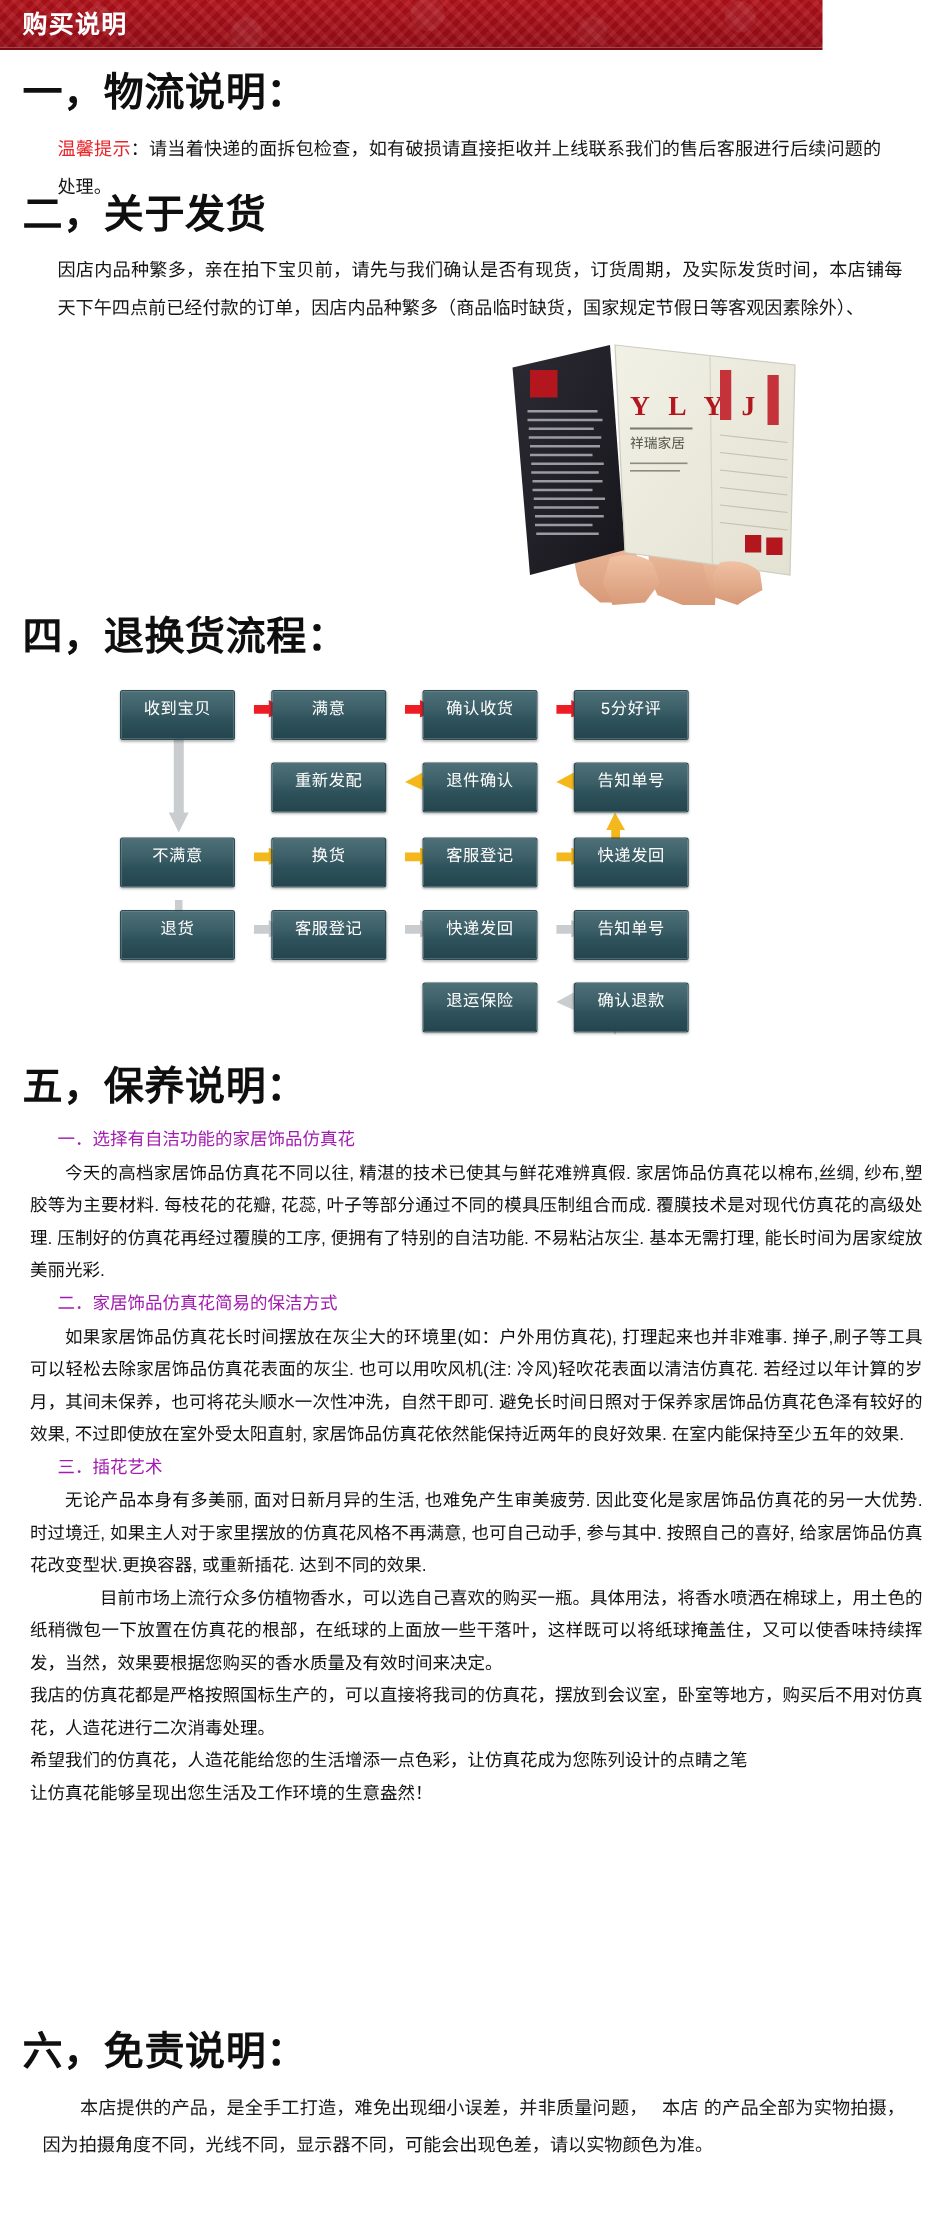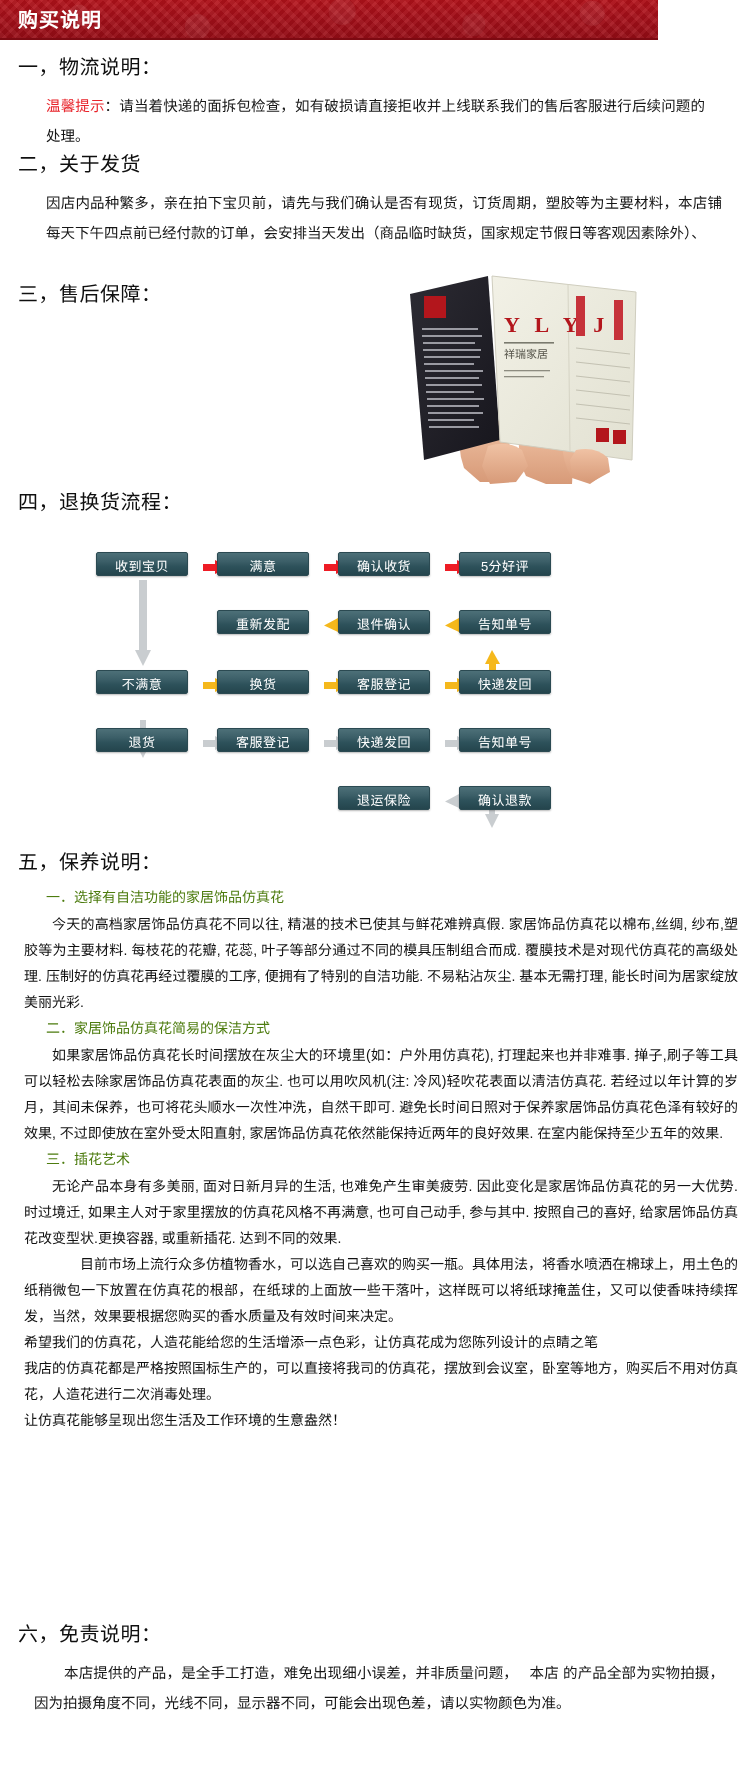--- a/index.html
+++ b/index.html
@@ -47,22 +47,22 @@
     color: #ffffff;
     font-size: 20px;
     font-weight: bold;
     line-height: 40px;
     padding-left: 18px;
     letter-spacing: 1px;
   }
 
   
   .section-head {
-    font-size: 20px;
-    font-weight: normal;
+    font-size: 32px;
+    font-weight: bold;
     color: #0f0f0f;
     margin: 0;
     padding: 0 0 0 18px;
     line-height: 1.2;
     letter-spacing: 0.5px;
   }
   .para {
     font-size: 14.5px;
     line-height: 30px;
     color: #161616;
@@ -91,41 +91,41 @@
   
   .flow {
     position: absolute;
     left: 0;
     top: 548px;
     width: 750px;
     height: 280px;
   }
   .node {
     position: absolute;
-    height: 24px;
+    height: 40px;
     width: 92px;
     border: 1px solid #2b4a52;
     border-radius: 2px;
     background: linear-gradient(180deg, #4d7078 0%, #3c5f68 38%, #2d515a 62%, #24454d 100%);
     color: #ffffff;
     font-size: 13px;
     line-height: 28px;
     text-align: center;
     box-shadow: 0 1px 2px rgba(0,0,0,0.28);
     letter-spacing: 0.5px;
     box-sizing: border-box;
   }
   .arr { position: absolute; }
   .arr svg { display: block; }
 
   
   .care-sub {
     font-size: 14px;
     line-height: 27px;
-    color: #4d7c0f;
+    color: #a21caf;
     margin: 0;
     padding: 0 16px 0 46px;
   }
   .care-p {
     font-size: 14px;
     line-height: 26px;
     color: #111;
     margin: 0;
     padding: 0 12px 0 24px;
     text-align: justify;
@@ -142,25 +142,24 @@
 
 <div class="blk" style="top:55px;">
   <h2 class="section-head">一，物流说明：</h2>
   <p class="para" style="margin-top:12px; padding-right:45px;">
     <span class="tip-label">温馨提示</span><span>：请当着快递的面拆包检查，如有破损请直接拒收并上线联系我们的售后客服进行后续问题的处理。</span>
   </p>
 </div>
 
 <div class="blk" style="top:152px;">
   <h2 class="section-head">二，关于发货</h2>
-  <p class="para" style="margin-top:12px; padding-right:28px;">因店内品种繁多，亲在拍下宝贝前，请先与我们确认是否有现货，订货周期，塑胶等为主要材料，本店铺每天下午四点前已经付款的订单，会安排当天发出（商品临时缺货，国家规定节假日等客观因素除外）、</p>
+  <p class="para" style="margin-top:12px; padding-right:28px;">因店内品种繁多，亲在拍下宝贝前，请先与我们确认是否有现货，订货周期，及实际发货时间，本店铺每天下午四点前已经付款的订单，因店内品种繁多（商品临时缺货，国家规定节假日等客观因素除外）、</p>
 </div>
 
 <div class="blk" style="top:282px;">
-  <h2 class="section-head">三，售后保障：</h2>
 </div>
 
 <div class="card-photo">
   <svg width="244" height="220" viewBox="0 0 244 220" xmlns="http://www.w3.org/2000/svg" aria-hidden="true">
     <defs>
       <linearGradient id="skin" x1="0" y1="0" x2="0" y2="1">
         <stop offset="0%" stop-color="#f0c2a4"></stop>
         <stop offset="100%" stop-color="#d79a78"></stop>
       </linearGradient>
       <linearGradient id="paperg" x1="0" y1="0" x2="1" y2="1">
@@ -392,21 +391,21 @@
 
 <div class="blk" style="top:850px;">
   <h2 class="section-head">五，保养说明：</h2>
   <p class="care-sub" style="margin-top:10px;">一．选择有自洁功能的家居饰品仿真花</p>
   <p class="care-p ind">今天的高档家居饰品仿真花不同以往, 精湛的技术已使其与鲜花难辨真假. 家居饰品仿真花以棉布,丝绸, 纱布,塑胶等为主要材料. 每枝花的花瓣, 花蕊, 叶子等部分通过不同的模具压制组合而成. 覆膜技术是对现代仿真花的高级处理. 压制好的仿真花再经过覆膜的工序, 便拥有了特别的自洁功能. 不易粘沾灰尘. 基本无需打理, 能长时间为居家绽放美丽光彩.</p>
   <p class="care-sub">二．家居饰品仿真花简易的保洁方式</p>
   <p class="care-p ind">如果家居饰品仿真花长时间摆放在灰尘大的环境里(如：户外用仿真花), 打理起来也并非难事. 掸子,刷子等工具可以轻松去除家居饰品仿真花表面的灰尘. 也可以用吹风机(注: 冷风)轻吹花表面以清洁仿真花. 若经过以年计算的岁月，其间未保养，也可将花头顺水一次性冲洗，自然干即可. 避免长时间日照对于保养家居饰品仿真花色泽有较好的效果, 不过即使放在室外受太阳直射, 家居饰品仿真花依然能保持近两年的良好效果. 在室内能保持至少五年的效果.</p>
   <p class="care-sub">三．插花艺术</p>
   <p class="care-p ind">无论产品本身有多美丽, 面对日新月异的生活, 也难免产生审美疲劳. 因此变化是家居饰品仿真花的另一大优势. 时过境迁, 如果主人对于家里摆放的仿真花风格不再满意, 也可自己动手, 参与其中. 按照自己的喜好, 给家居饰品仿真花改变型状.更换容器, 或重新插花. 达到不同的效果.</p>
   <p class="care-p ind2">目前市场上流行众多仿植物香水，可以选自己喜欢的购买一瓶。具体用法，将香水喷洒在棉球上，用土色的纸稍微包一下放置在仿真花的根部，在纸球的上面放一些干落叶，这样既可以将纸球掩盖住，又可以使香味持续挥发，当然，效果要根据您购买的香水质量及有效时间来决定。</p>
+  <p class="care-p">我店的仿真花都是严格按照国标生产的，可以直接将我司的仿真花，摆放到会议室，卧室等地方，购买后不用对仿真花，人造花进行二次消毒处理。</p>
   <p class="care-p">希望我们的仿真花，人造花能给您的生活增添一点色彩，让仿真花成为您陈列设计的点睛之笔</p>
-  <p class="care-p">我店的仿真花都是严格按照国标生产的，可以直接将我司的仿真花，摆放到会议室，卧室等地方，购买后不用对仿真花，人造花进行二次消毒处理。</p>
   <p class="care-p">让仿真花能够呈现出您生活及工作环境的生意盎然！</p>
 </div>
 
 <div class="blk" style="top:1622px;">
   <h2 class="section-head">六，免责说明：</h2>
   <p class="para" style="margin-top:12px; text-indent:30px; padding-left:34px; padding-right:26px;">本店提供的产品，是全手工打造，难免出现细小误差，并非质量问题，　 本店 的产品全部为实物拍摄，因为拍摄角度不同，光线不同，显示器不同，可能会出现色差，请以实物颜色为准。</p>
 </div>
 
 </body></html>

